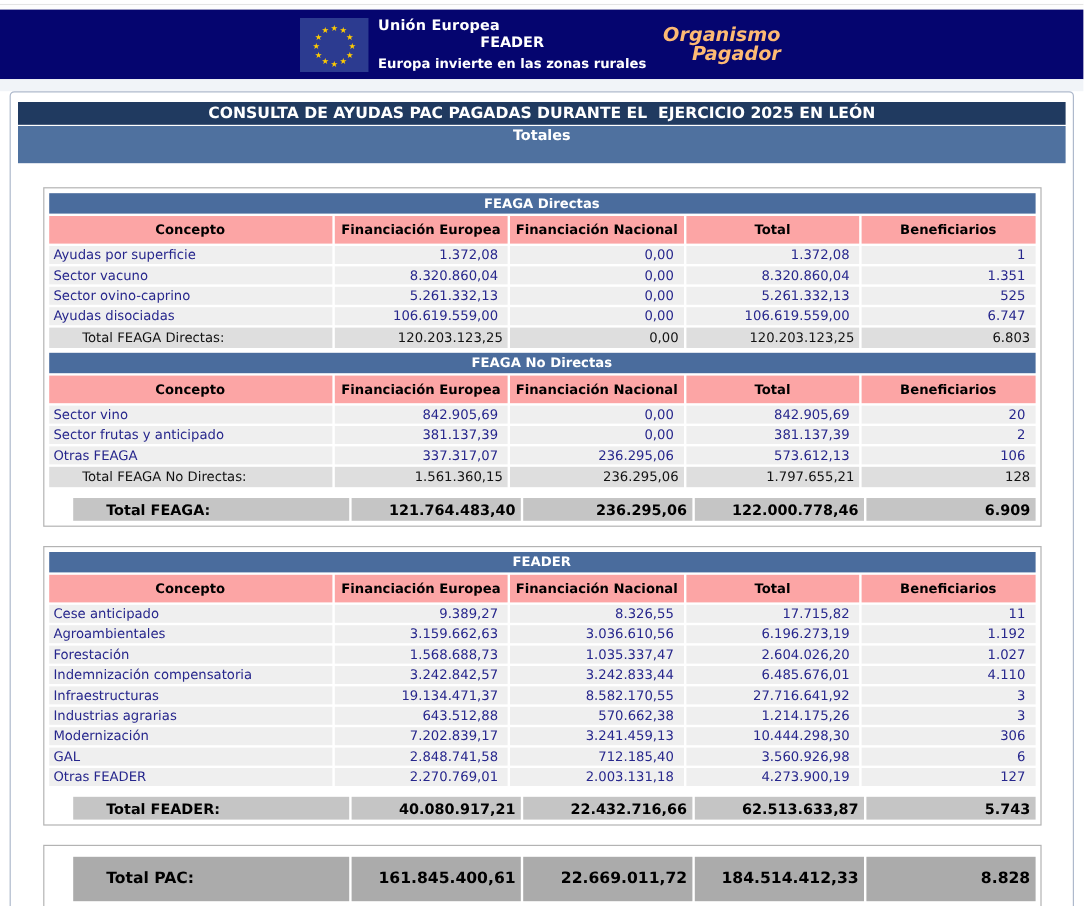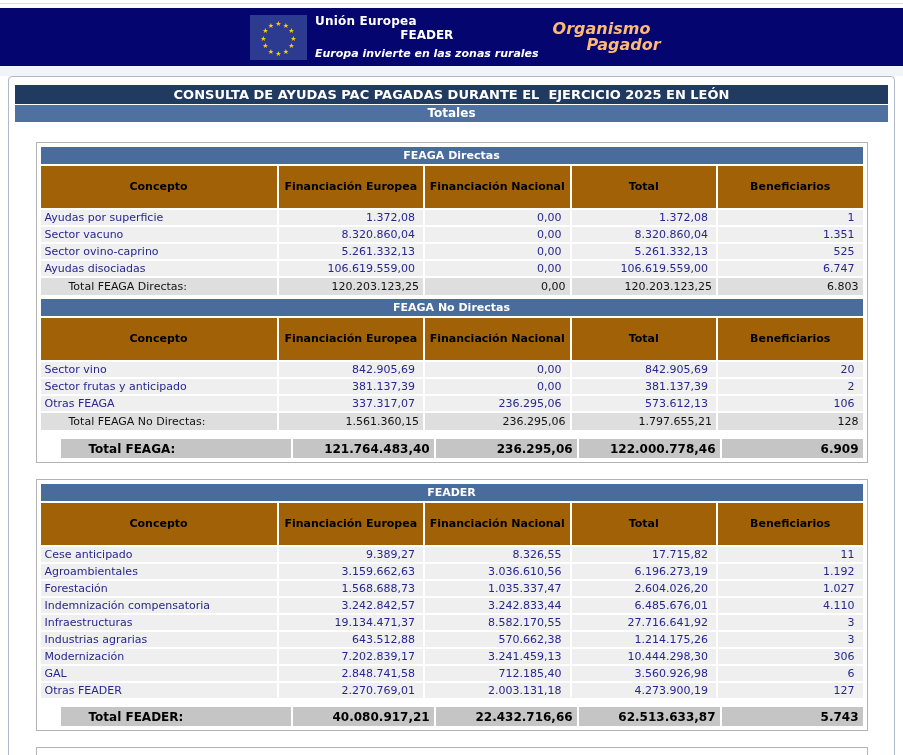--- a/index.html
+++ b/index.html
@@ -11,51 +11,51 @@
     display:flex; flex-direction:column;
   }
   .top-strip { height:8px; background:#fdfdfd; border-top:3px solid #ffffff; box-shadow: inset 0 1px 0 #dcdcdc; flex:0 0 auto; }
   
   .banner { height:58px; background:#05056F; flex:0 0 auto; display:flex; align-items:center; }
   .eu-block { margin-left:250px; display:flex; align-items:center; }
   .eu-flag { width:57px; height:45px; background:#2C3B90; flex:0 0 auto; }
   .eu-text { margin-left:8px; color:#ffffff; }
   .eu-line1 { font-size:12px; font-weight:bold; letter-spacing:.2px; }
   .eu-line2 { font-size:12px; font-weight:bold; text-align:center; }
-  .eu-tagline { font-size:11px; font-weight:bold; font-style:italic; margin-top:5px; white-space:nowrap; }
+  .eu-tagline { font-size:11px; font-weight:bold; margin-top:5px; white-space:nowrap; }
   .agency { margin-left:14px; color:#fdba74; font-weight:bold; font-style:italic; font-size:16px; line-height:1.0; }
-  .agency .line2 { margin-left:34px; }
+  .agency .line2 { margin-left:24px; }
   .band-gap { height:10px; background:#F1F4F8; flex:0 0 auto; }
   
   .panel {
     margin:0 8px; background:#ffffff;
     border:1px solid #AEB9CC; border-radius:4px;
     flex:0 0 auto; padding-bottom:12px;
   }
   .title-bar {
     margin:8px 6px 0 6px; height:19px; line-height:19px;
     background:#203A60; color:#ffffff; text-align:center;
     font-size:13px; font-weight:bold; white-space:pre;
   }
   .subtitle-bar {
-    margin:1px 6px 0 6px; height:17px; line-height:17px;
+    margin:1px 6px 0 6px; height:31px; line-height:17px;
     background:#4F719F; color:#ffffff; text-align:center;
     font-size:12px; font-weight:bold;
   }
   #tables-root { width:832px; margin:20px auto 0 auto; }
   .table-box { border:1px solid #B3B3B3; padding:2px; margin-bottom:16px; background:#ffffff; }
   .table-box table { width:100%; border-collapse:separate; border-spacing:2px; table-layout:fixed; }
   th, td { overflow:hidden; }
   .section-bar {
     background:#4A6C9D; color:#ffffff; font-size:11px; font-weight:bold;
     height:17px; text-align:center; padding:0;margin-top:15px;
   }
   .col-head {
-    background:#a16207; color:#000000; font-size:11px; font-weight:bold;
-    text-align:center; vertical-align:middle; height:42px; padding:2px; line-height:1.25;
+    background:#fca5a5; color:#000000; font-size:11px; font-weight:bold;
+    text-align:center; vertical-align:middle; height:23px; padding:2px; line-height:1.25;
   }
   .data-row td { background:#EFEFEF; color:#26268C; font-size:11px; height:15px; padding:1px 4px; }
   td.num { text-align:right; padding-right:8px; }
   .subtotal-row td { background:#DEDEDE; color:#111111; font-size:11px; height:15px; padding:2px 4px; }
   .subtotal-row td.lbl { padding-left:28px; }
   .grand-table { margin-top:5px;padding-left:20px; }
   .grand-row td { background:#C5C5C5; color:#000000; font-weight:bold; font-size:12px; height:19px; padding:1px 4px; }
   .grand-row td.lbl { padding-left:28px; }
   .pac-box .grand-row td { background:#ABABAB; font-size:13px; height:37px; }
   .bottom-strip { flex:1 1 auto; background:#E7EDF4; }

